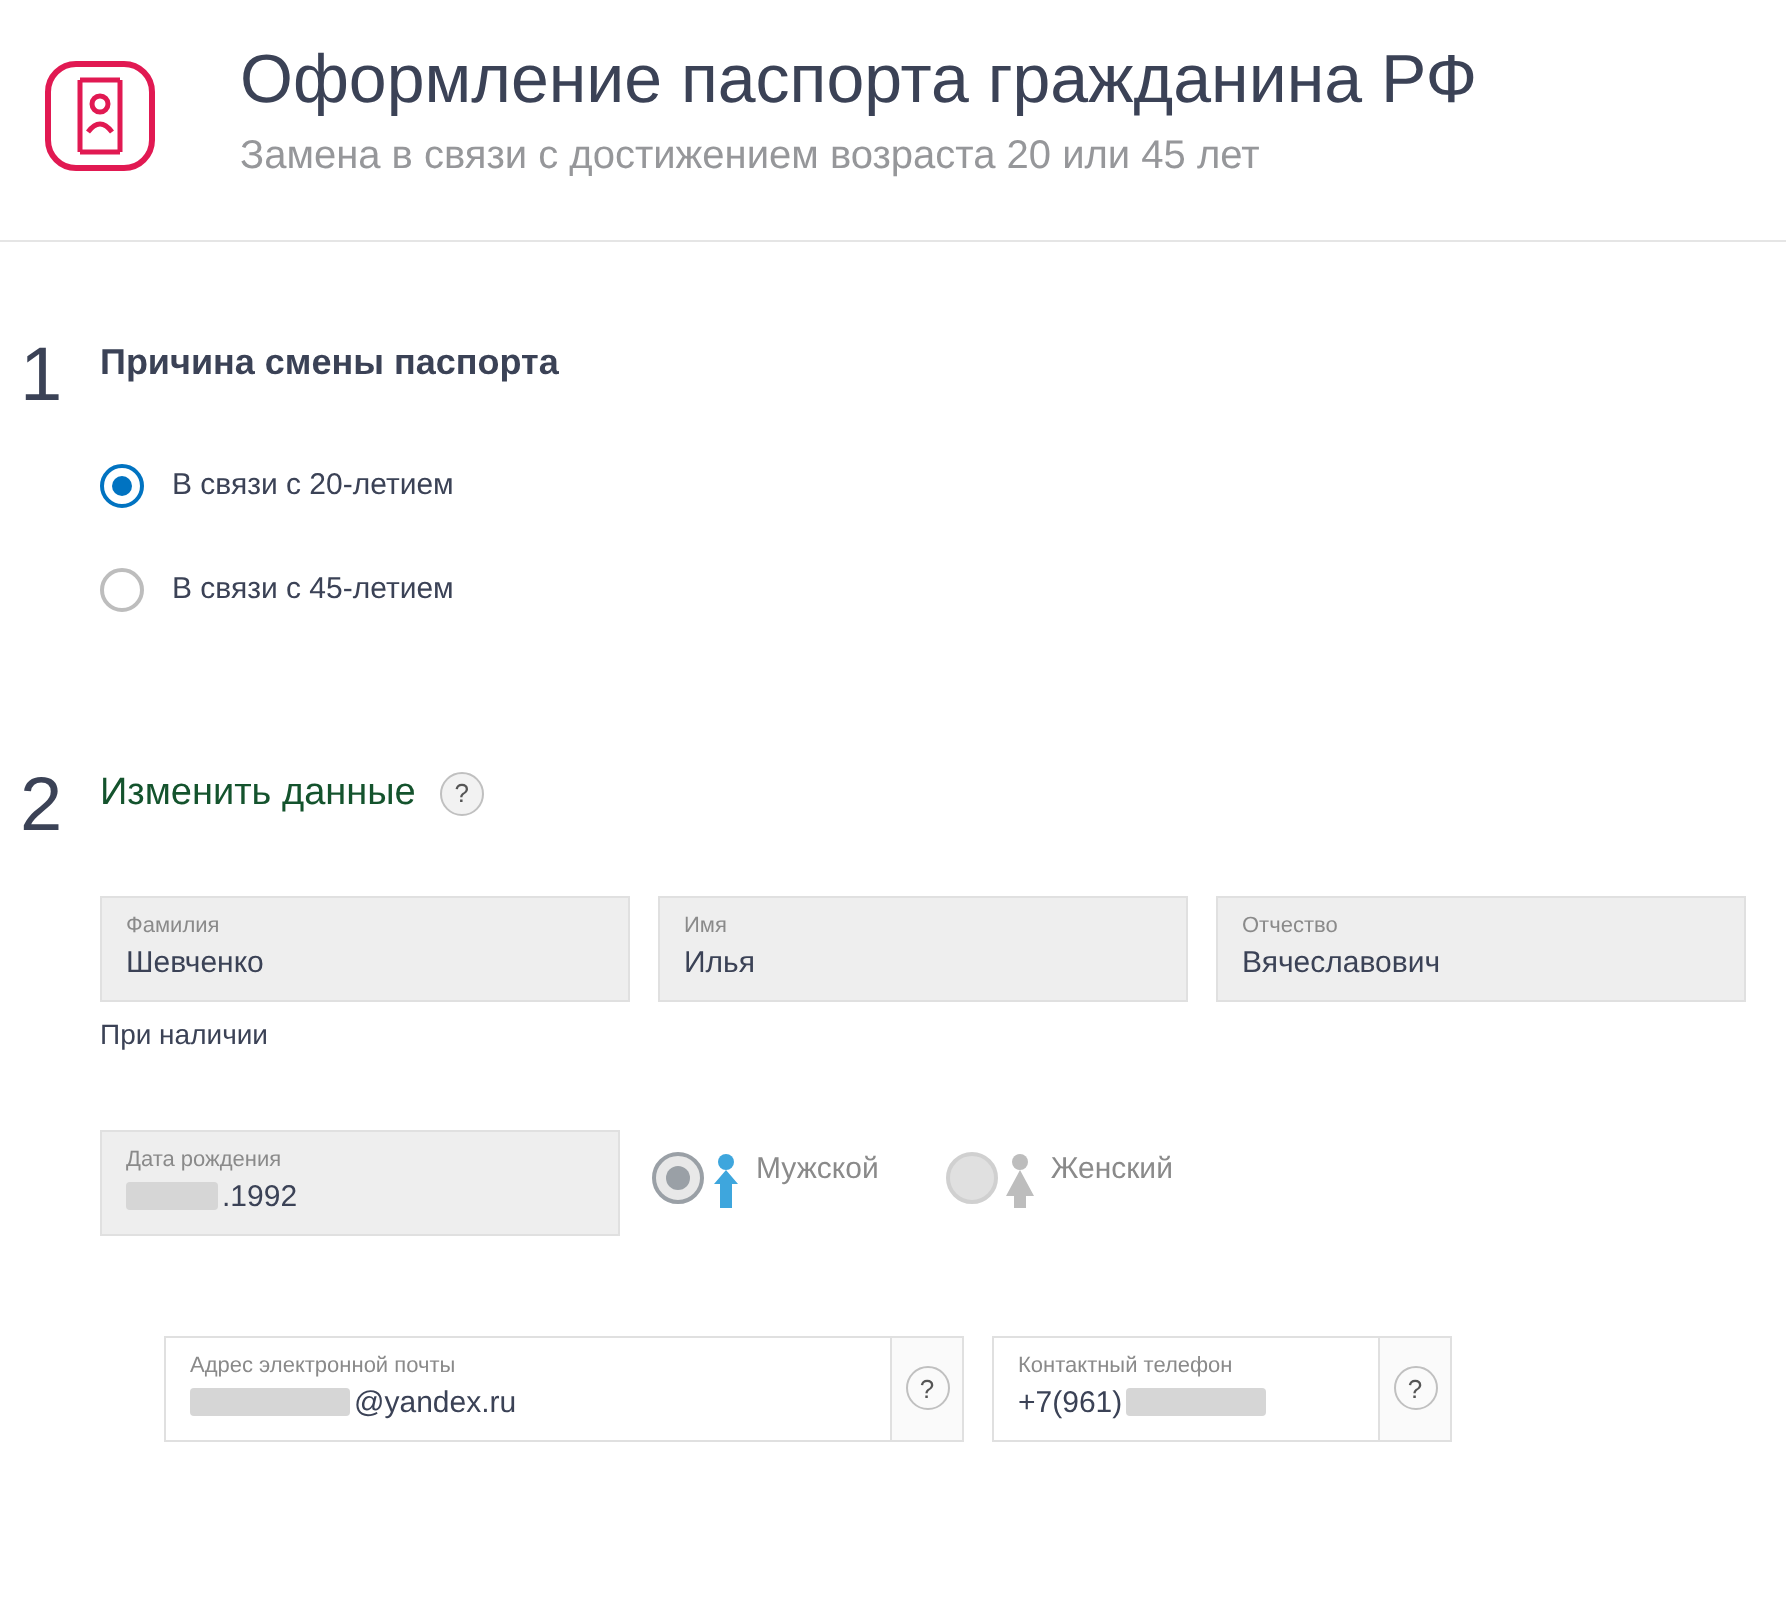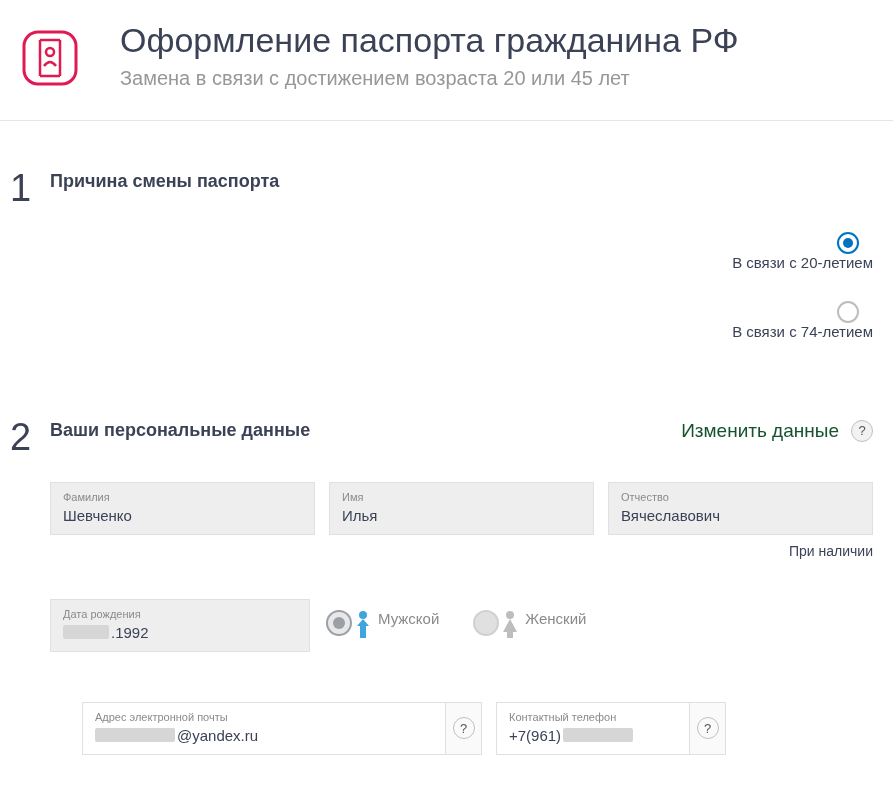--- a/index.html
+++ b/index.html
@@ -71,24 +71,23 @@
       border-radius: 50%;
       display: inline-flex;
       align-items: center; justify-content: center;
       font-size: 13px;
       color: #555;
       margin-left: 12px;
       background: #f2f2f2;
     }
     .radio-row {
       display: flex;
-      align-items: flex-end;
+      align-items: center;
       margin-bottom: 30px;
       cursor: pointer;
-      flex-direction: column;
     }
     .radio {
       width: 22px; height: 22px;
       border: 2px solid #bdbdbd;
       border-radius: 50%;
       position: relative;
       margin-right: 14px;
       flex-shrink: 0;
     }
     .radio.checked { border-color: #0173c1; }
@@ -126,21 +125,21 @@
       display: flex;
       align-items: center;
     }
     .redacted {
       display: inline-block;
       background: #d6d6d6;
       height: 14px;
       border-radius: 2px;
     }
     .note-right {
-      text-align: right;
+      text-align: left;
       font-size: 14px;
       color: #3b4256;
       margin-top: 6px;
       margin-bottom: 40px;
     }
     .gender-row {
       display: flex;
       align-items: center;
       gap: 16px;
       margin-bottom: 50px;
@@ -230,30 +229,29 @@
   <div class="section-body">
     <div class="section-title-row">
       <div class="section-title">Причина смены паспорта</div>
     </div>
     <div class="radio-row">
       <div class="radio checked"></div>
       <div class="radio-label">В связи с 20-летием</div>
     </div>
     <div class="radio-row">
       <div class="radio"></div>
-      <div class="radio-label">В связи с 74-летием</div>
+      <div class="radio-label">В связи с 45-летием</div>
     </div>
   </div>
 </div>
 
 <div class="section">
   <div class="step-num">2</div>
   <div class="section-body">
     <div class="section-title-row">
-      <div class="section-title">Ваши персональные данные</div>
       <div style="display:flex;align-items:center;">
         <span class="edit-link">Изменить данные</span>
         <span class="help-icon">?</span>
       </div>
     </div>
 
     <div class="fields-row">
       <div class="field">
         <div class="field-label">Фамилия</div>
         <div class="field-value">Шевченко</div>

